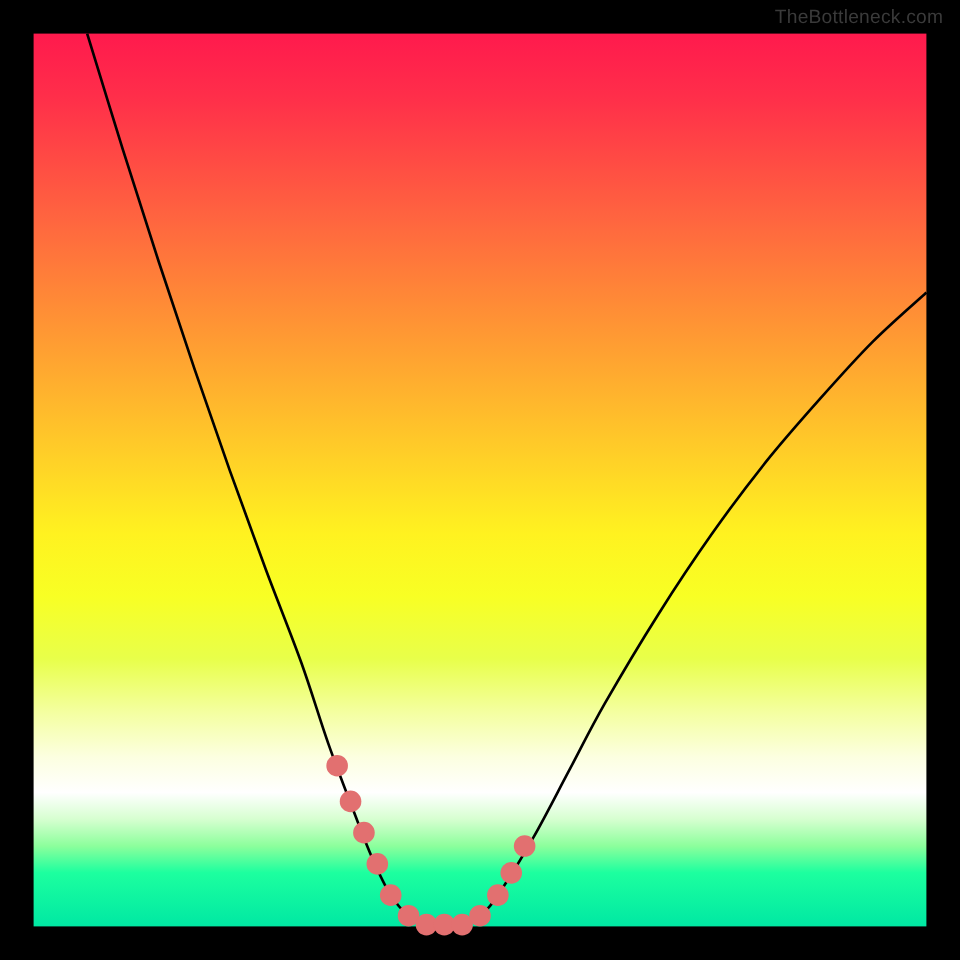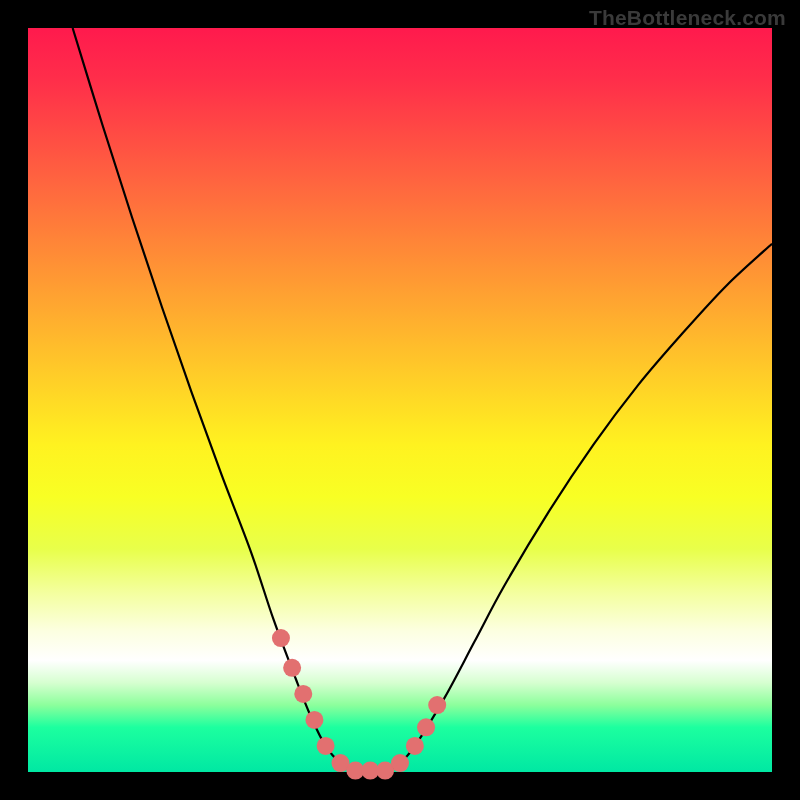--- a/index.html
+++ b/index.html
@@ -31,22 +31,22 @@
       #8cff9c 91%,
       #1cff9f 94%,
       #00e8a3 100%);
   }
   
   .watermark {
     position: absolute;
     top: 6px;
     right: 14px;
     color: #3a3a3a;
-    font-size: 21px;
-    font-weight: 700;
+    font-size: 16px;
+    font-weight: 400;
     letter-spacing: 0.2px;
     z-index: 10;
   }
   
   svg.curve {
     position: absolute;
     left: 0; top: 0;
     width: 744px; height: 744px;
     overflow: visible;
   }

